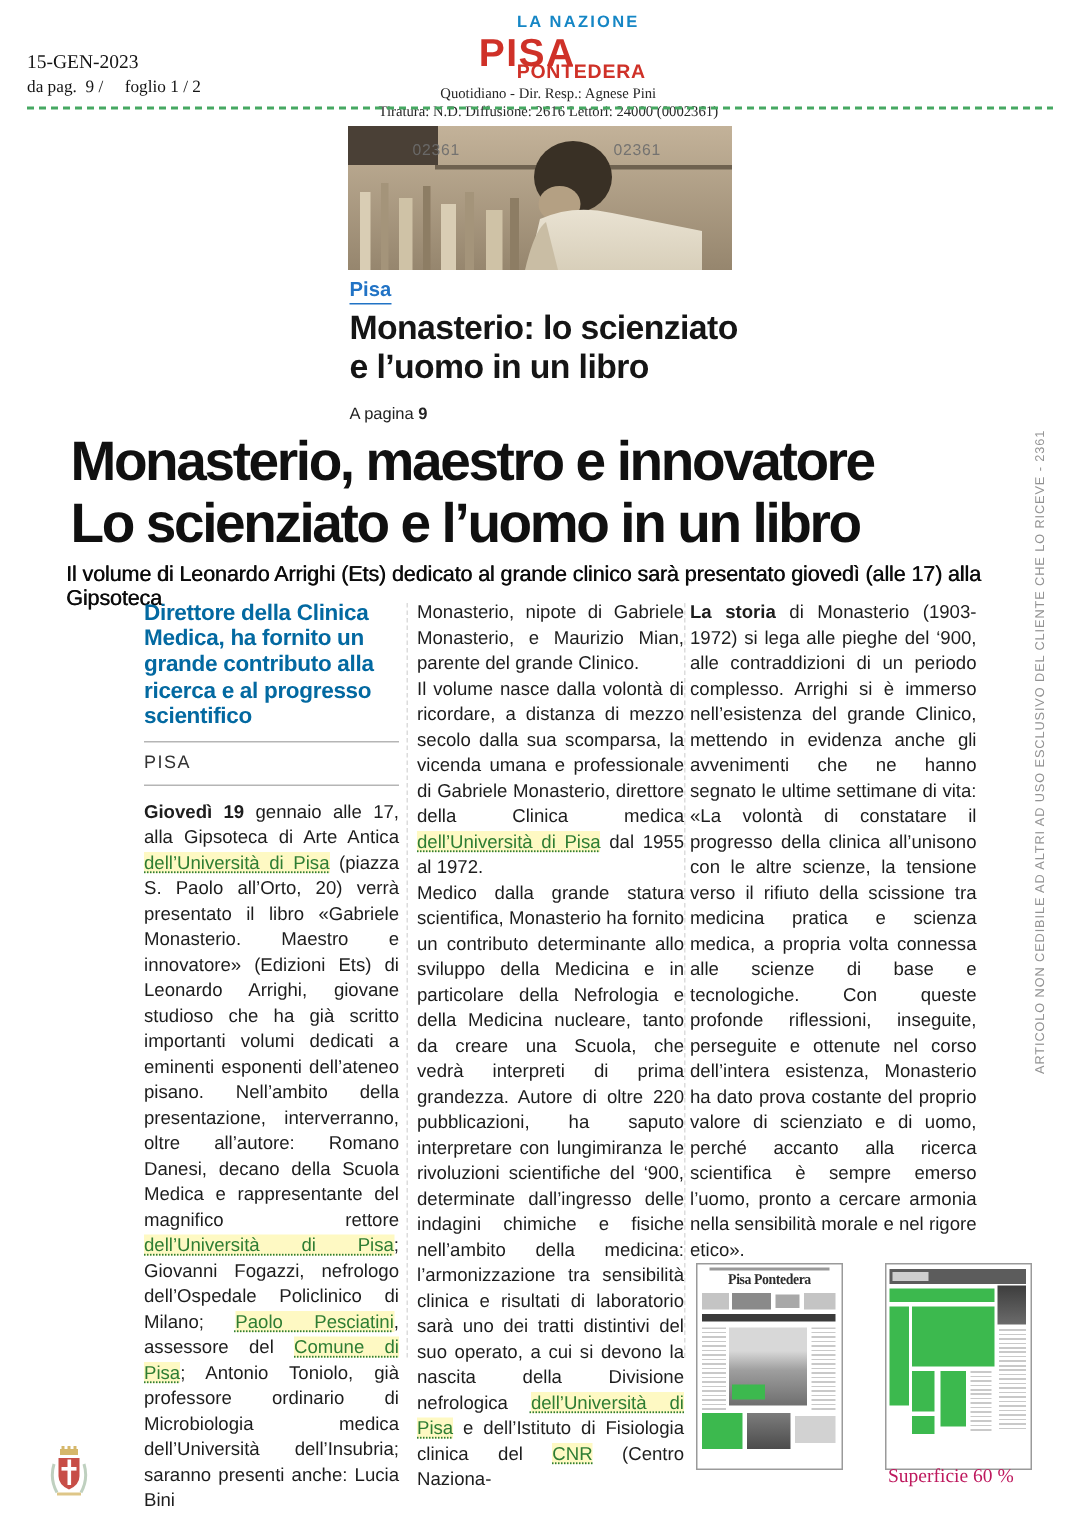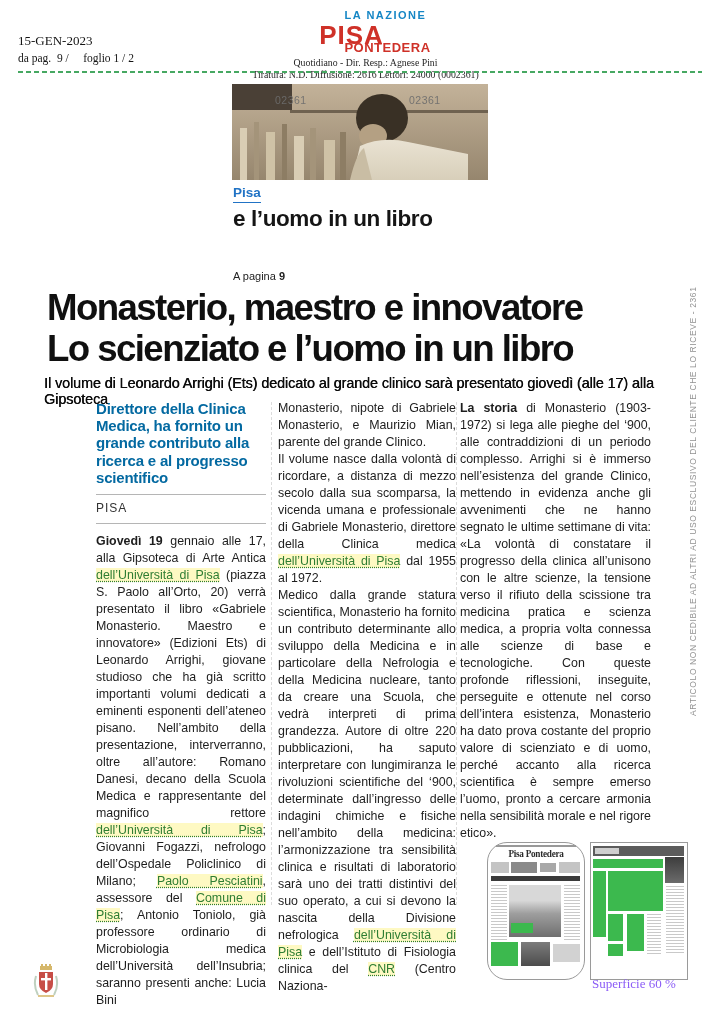--- a/index.html
+++ b/index.html
@@ -61,21 +61,21 @@
   .colrule{position:absolute;top:402px;height:503px;border-left:1px dashed #dcdcdc;}
   .colrule.r1{left:271px;} .colrule.r2{left:456px;}
 
   
   .sidenote{position:absolute;left:688px;top:255px;height:492px;width:14px;
     writing-mode:vertical-rl;transform:rotate(180deg);
     font-size:8.5px;color:#929292;letter-spacing:.6px;white-space:nowrap;text-align:center;}
 
   
   .thumb{position:absolute;top:842px;width:96px;height:136px;background:#fff;border:1px solid #9a9a9a;}
-  .thumb1{left:487px;border-radius:20px;} .thumb2{left:590px;}
+  .thumb1{left:464px;} .thumb2{left:590px;}
   .thumb *{position:absolute;}
   .t1-topbar{left:8px;top:2px;width:80px;height:2px;background:#999;}
   .t1-title{left:0;top:5px;width:96px;text-align:center;font-family:"Liberation Serif",serif;
             font-weight:bold;font-size:10px;color:#2b2b2b;transform:scaleX(.92);letter-spacing:-.3px;}
   .t1-b1{left:3px;top:19px;width:18px;height:11px;background:#c4c4c4;}
   .t1-b2{left:23px;top:19px;width:26px;height:11px;background:#8a8a8a;}
   .t1-b3{left:52px;top:20px;width:16px;height:9px;background:#a8a8a8;}
   .t1-b4{left:71px;top:19px;width:21px;height:11px;background:#c4c4c4;}
   .t1-headline{left:3px;top:33px;width:89px;height:5px;background:#3a3a3a;}
   .txtlines{background:repeating-linear-gradient(#c9c9c9 0 1px,transparent 1px 3px);}
@@ -92,21 +92,21 @@
   .t2-hl{left:2px;top:16px;width:70px;height:9px;background:#3cb94e;}
   .t2-photo{left:74px;top:14px;width:19px;height:26px;background:linear-gradient(180deg,#3d3d3d,#6b6b6b);}
   .t2-gbig{left:17px;top:28px;width:55px;height:40px;background:#3cb94e;}
   .t2-gleft{left:2px;top:28px;width:13px;height:66px;background:#3cb94e;}
   .t2-g1{left:17px;top:71px;width:15px;height:27px;background:#3cb94e;}
   .t2-g2{left:36px;top:71px;width:17px;height:37px;background:#3cb94e;}
   .t2-g3{left:17px;top:101px;width:15px;height:12px;background:#3cb94e;}
   .t2-tcol{left:56px;top:71px;width:14px;height:40px;}
   .t2-rcol{left:75px;top:43px;width:18px;height:68px;}
   .thumb-caption{position:absolute;left:592px;top:976px;font-family:"Liberation Serif",serif;
-                 font-size:13px;color:#8b5cf6;}
+                 font-size:13px;color:#be185d;}
 
   .emblem{position:absolute;left:32px;top:962px;opacity:.9;}
 </style>
 </head>
 <body>
 
 <div class="page">
 
   <div class="meta-left">
     <div class="meta-date">15-GEN-2023</div>
@@ -151,20 +151,21 @@
       <ellipse cx="141" cy="52" rx="14" ry="12" fill="#b4a083"></ellipse>
       <path d="M120 96 L128 62 Q150 52 176 58 L236 70 L236 96 Z" fill="url(#coat)"></path>
       <path d="M118 96 Q124 70 132 64 L140 96 Z" fill="#c9bda4"></path>
     </svg>
     <span class="wm left">02361</span>
     <span class="wm right">02361</span>
   </div>
 
   <div class="kicker">Pisa</div>
   <div class="teaser-h">
+    <div>Monasterio: lo scienziato</div>
     <div>e l’uomo in un libro</div>
   </div>
   <div class="apagina">
     <span>A pagina</span>
     <b>9</b>
   </div>
 
   <div class="main-h">
     <div>Monasterio, maestro e innovatore</div>
     <div>Lo scienziato e l’uomo in un libro</div>

